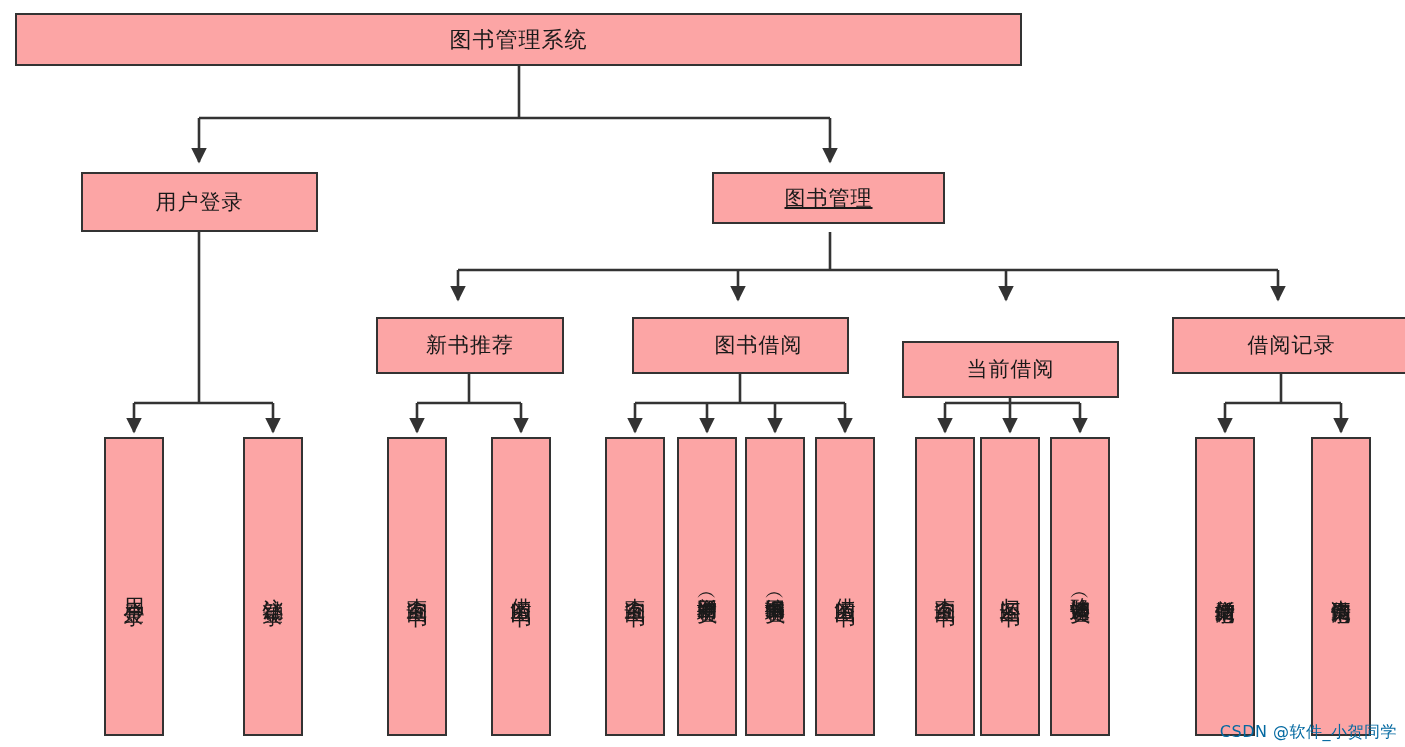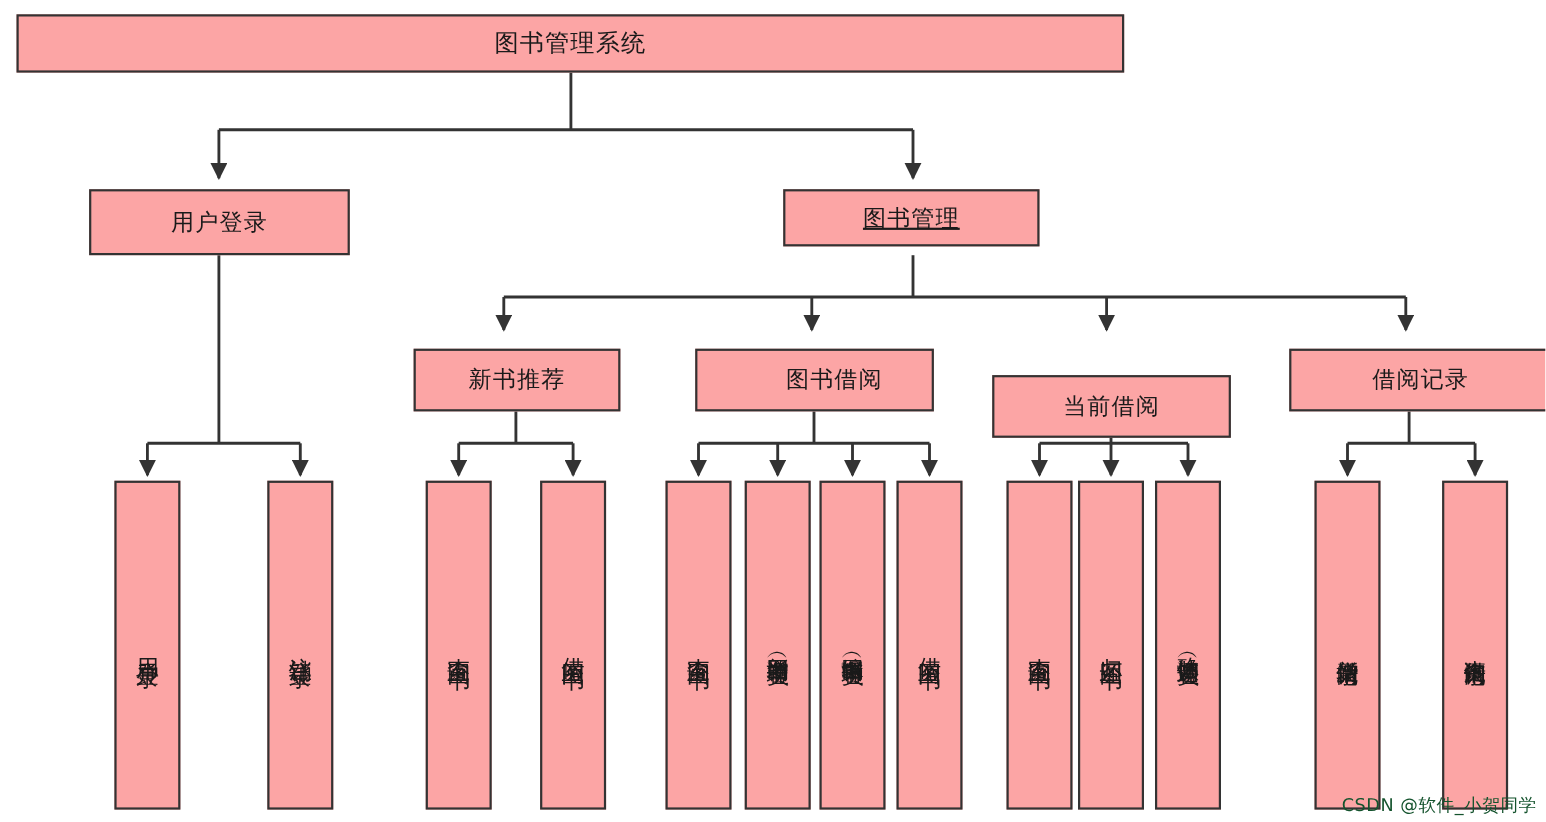--- a/index.html
+++ b/index.html
@@ -68,21 +68,21 @@
   }
   .node.v.tight .label {
     letter-spacing: 1px;
     font-size: 20px;
   }
   #watermark {
     position: absolute;
     right: 8px;
     bottom: 4px;
     font-size: 16px;
-    color: #14532d;
+    color: #0369a1;
     letter-spacing: 0.5px;
     font-family: "DejaVu Sans", "Liberation Sans", sans-serif;
     white-space: nowrap;
   }
 </style>
 </head>
 <body>
 
 <div id="canvas">
 

